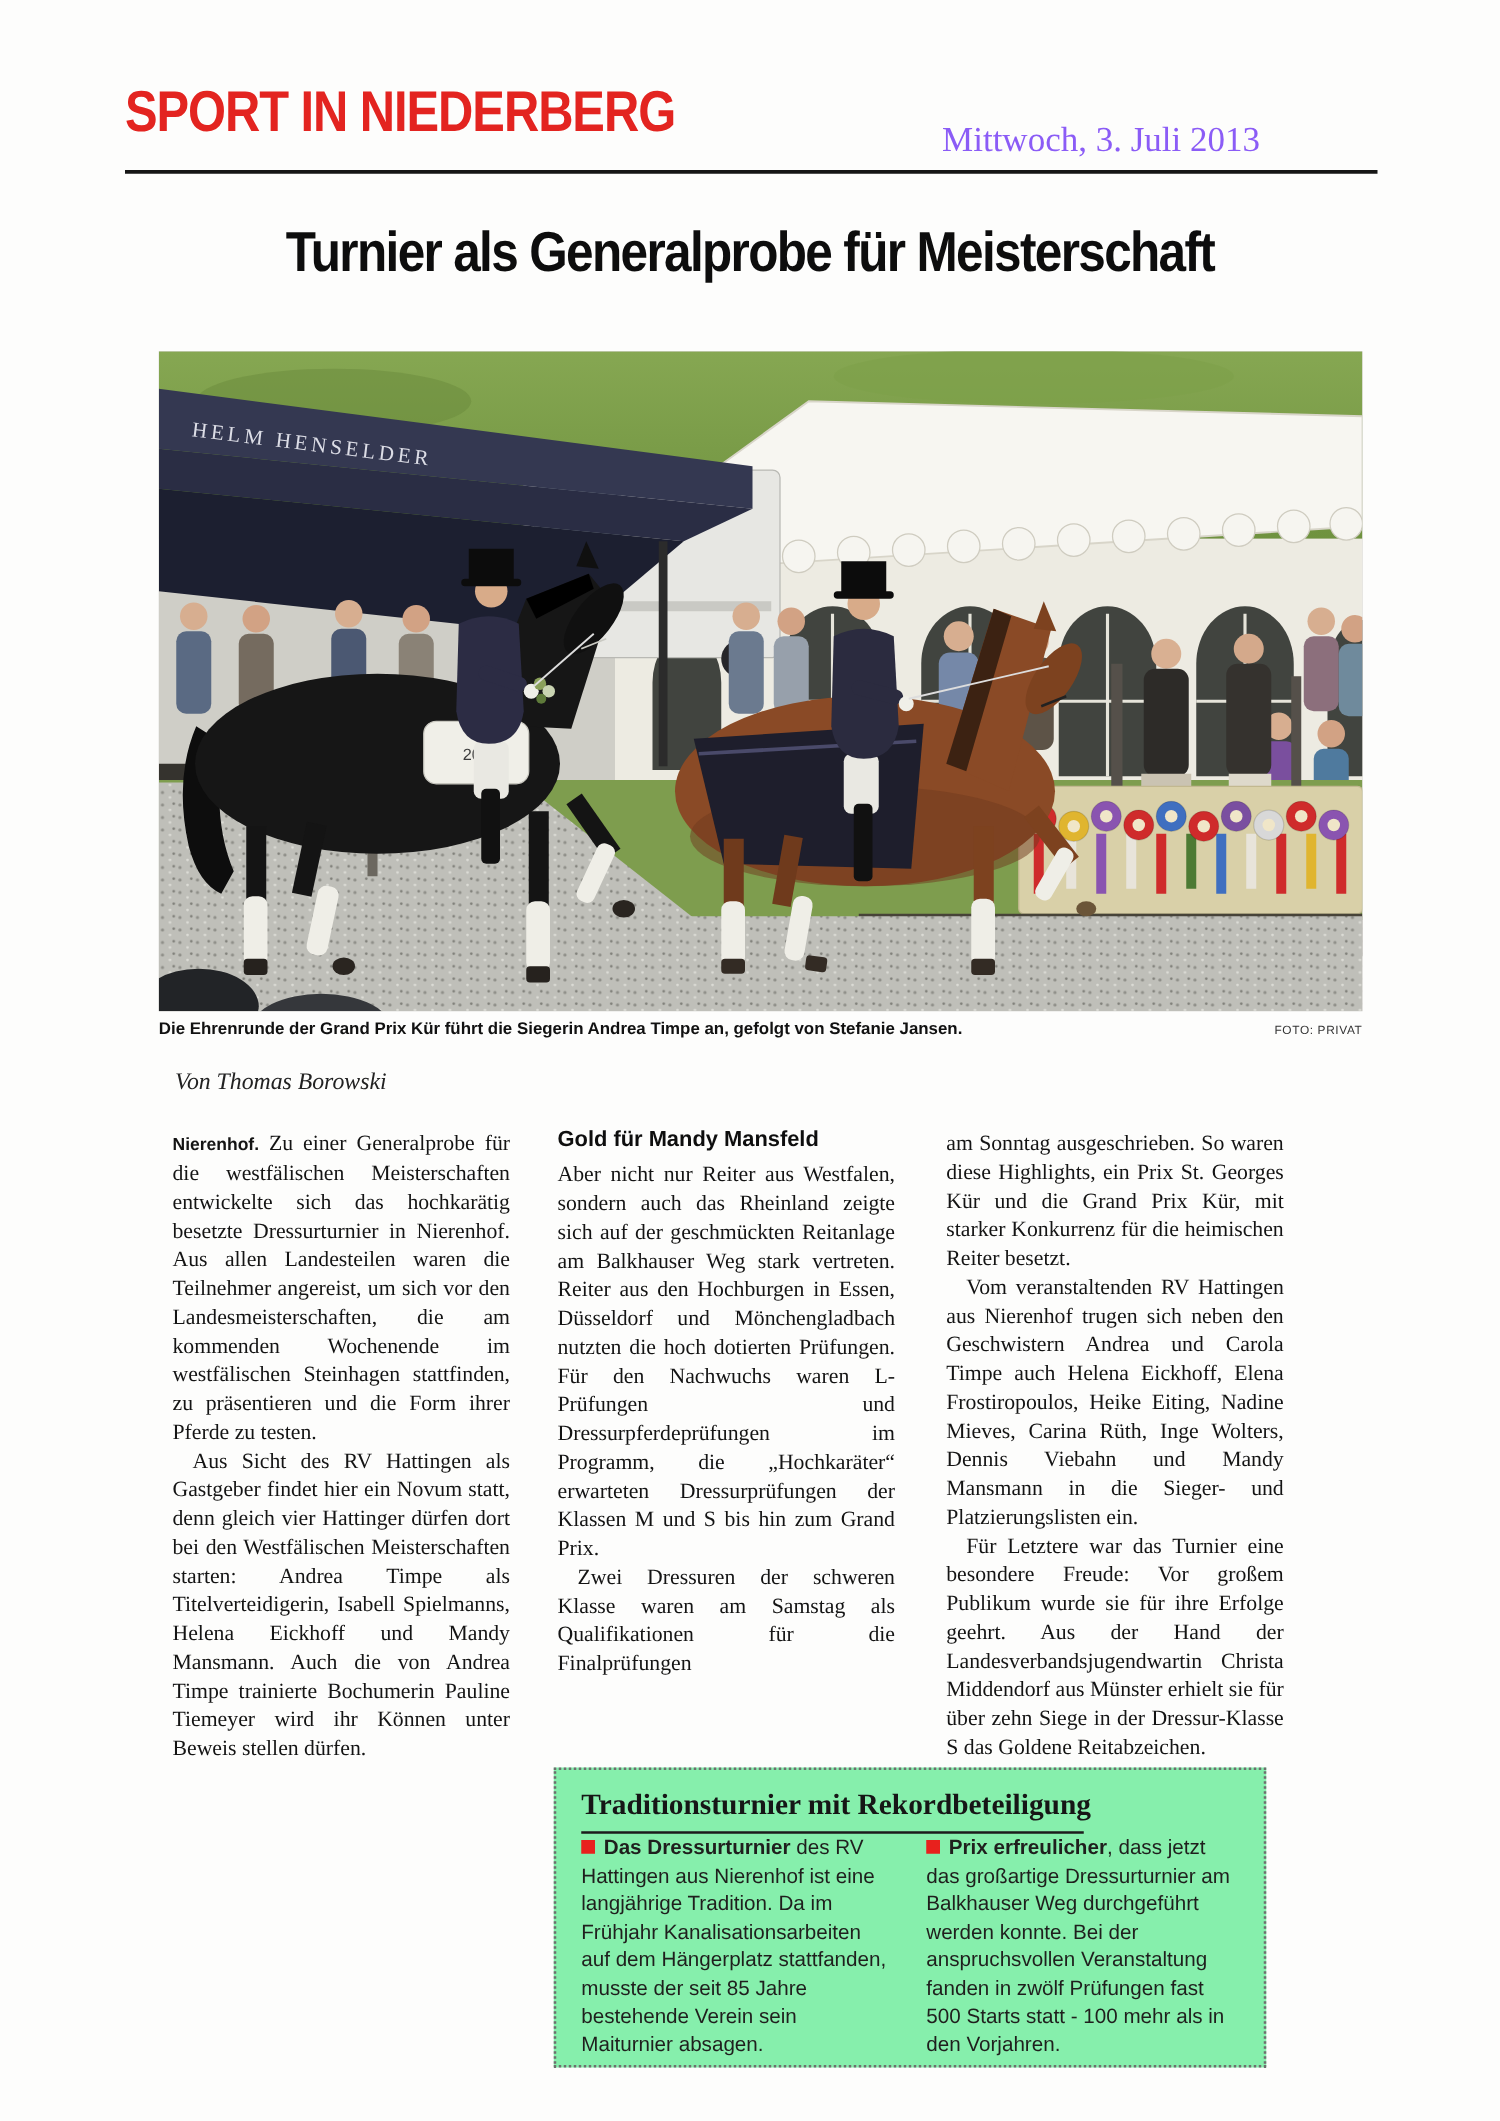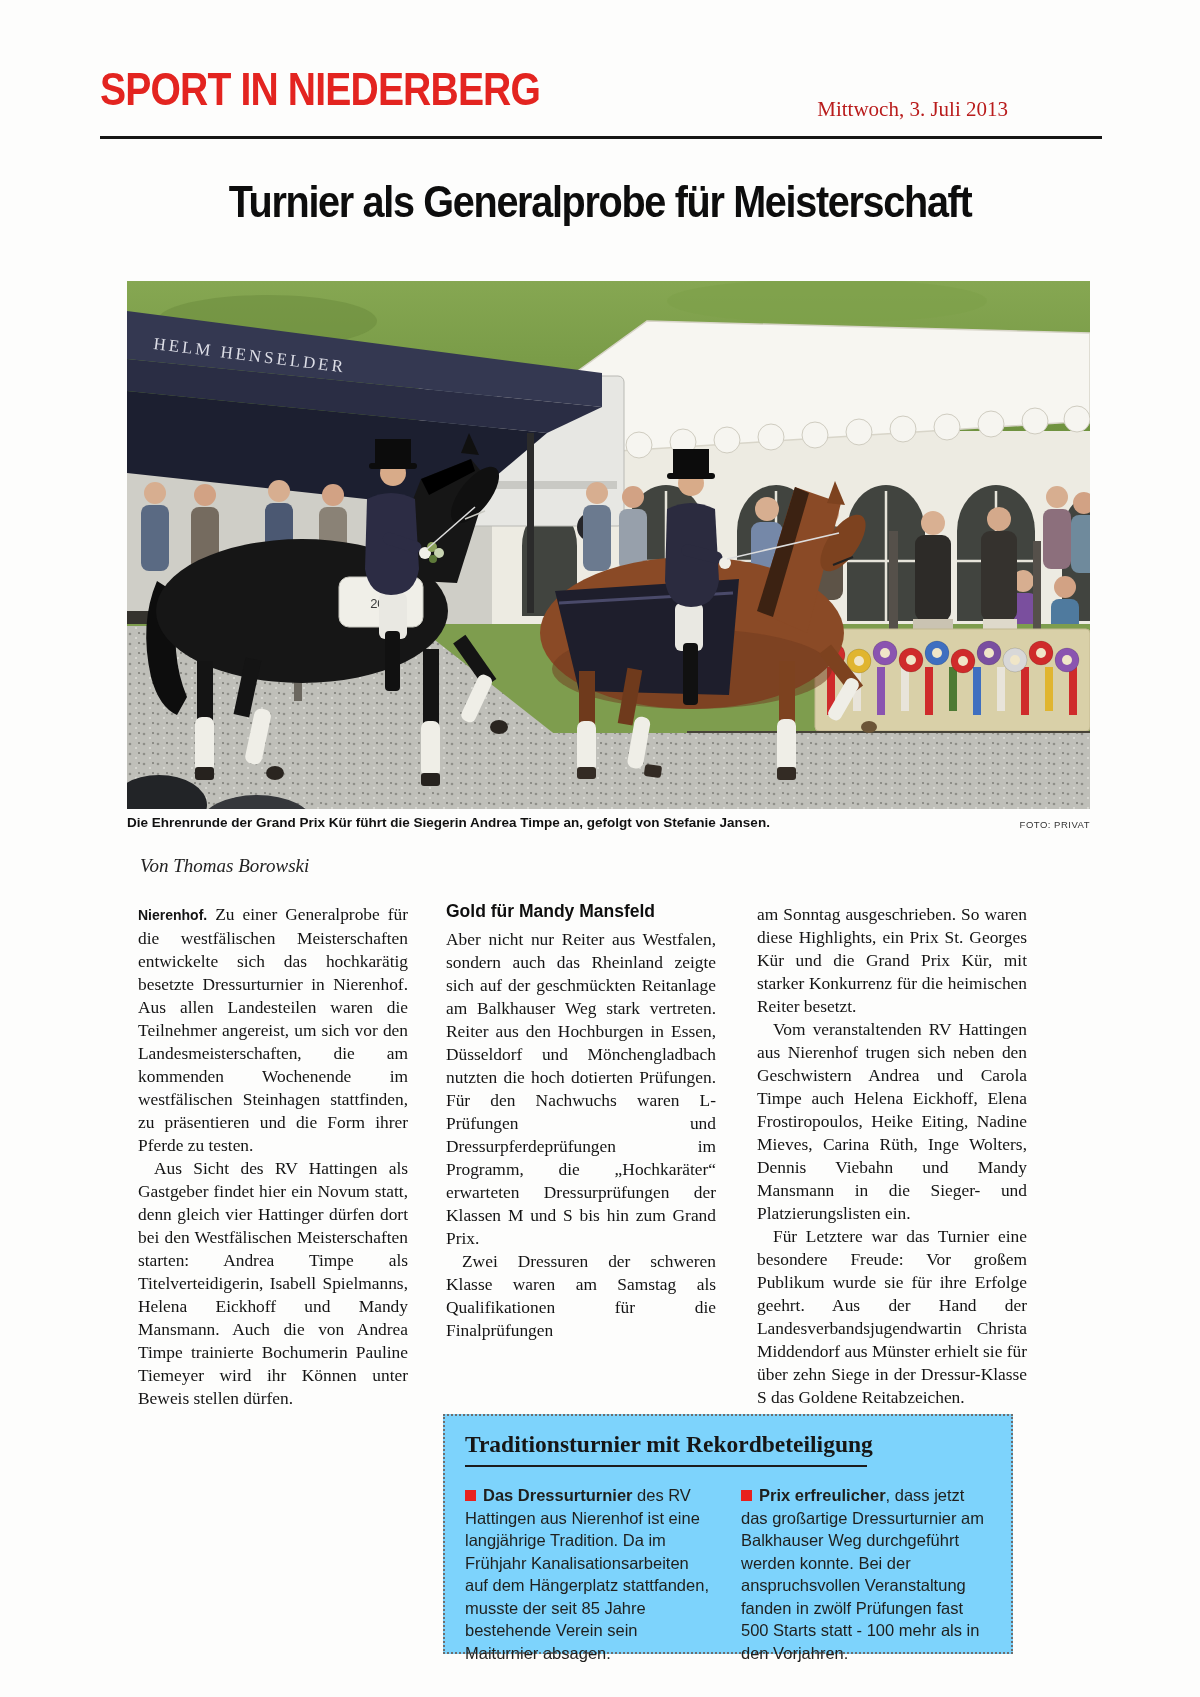--- a/index.html
+++ b/index.html
@@ -2,21 +2,21 @@
 <html><head>
 <meta charset="utf-8">
 <style>
   html,body{margin:0;padding:0;background:#e9e9e9;}
   .page{position:relative;width:1200px;height:1697px;background:#fdfdfc;margin:0 auto;
         font-family:"Liberation Serif",serif;color:#1a1a1a;overflow:hidden;}
   
   .masthead-title{position:absolute;left:100px;top:62px;font-family:"Liberation Sans",sans-serif;
         font-weight:700;font-size:46px;letter-spacing:-1px;color:#e32420;
         transform:scaleX(.85);transform-origin:left center;white-space:nowrap;}
-  .masthead-date{position:absolute;right:192px;top:97px;font-size:21px;color:#b91c1c;}
+  .masthead-date{position:absolute;right:192px;top:97px;font-size:28px;color:#8b5cf6;}
   .masthead-rule{position:absolute;left:100px;right:98px;top:136px;height:3px;background:#161616;}
   
   .headline{position:absolute;left:70px;top:146px;width:1060px;text-align:center;
         font-family:"Liberation Sans",sans-serif;font-weight:700;font-size:45px;
         letter-spacing:-1.5px;color:#0d0d0d;transform:scaleX(.88);transform-origin:center;white-space:nowrap;}
   .standfirst{position:absolute;left:70px;top:218px;width:1060px;text-align:center;
         font-size:21px;line-height:27px;color:#151515;}
   .standfirst .kicker{font-family:"Liberation Sans",sans-serif;font-weight:700;font-size:19px;}
   
   .photo{position:absolute;left:127px;top:281px;width:963px;height:528px;background:#cfcec7;overflow:hidden;}
@@ -32,24 +32,24 @@
   .col p{margin:0;}
   .col p + p{text-indent:16px;}
   .col1{left:138px;top:903px;}
   .col2{left:446px;top:900px;}
   .col3{left:757px;top:903px;}
   .col-heading{font-family:"Liberation Sans",sans-serif;font-weight:700;font-size:17.5px;
         margin:0 0 5px 0;text-align:left;color:#0e0e0e;}
   .lead-loc{font-family:"Liberation Sans",sans-serif;font-weight:700;font-size:14px;}
   
   .infobox{position:absolute;left:443px;top:1414px;width:570px;height:240px;box-sizing:border-box;
-        border:2px dotted #6e6e6e;background:#7dd3fc;padding:15px 20px 12px 20px;}
+        border:2px dotted #6e6e6e;background:#86efac;padding:15px 20px 12px 20px;}
   .infobox-title{font-size:23.5px;color:#161616;margin:0;}
   .infobox-rule{width:402px;height:2px;background:#1c1c1c;margin-top:7px;}
-  .infobox-cols{display:flex;gap:26px;margin-top:17px;}
+  .infobox-cols{display:flex;gap:26px;}
   .infobox-item{flex:1;font-family:"Liberation Sans",sans-serif;font-size:16.5px;
         line-height:22.5px;color:#1f1f1d;margin:0;text-align:left;}
   .bullet{display:inline-block;width:11px;height:11px;background:#e8211d;margin-right:7px;}
   .infobox-item strong{font-weight:700;}
 </style>
 </head>
 <body>
 
 <div class="page">
 

